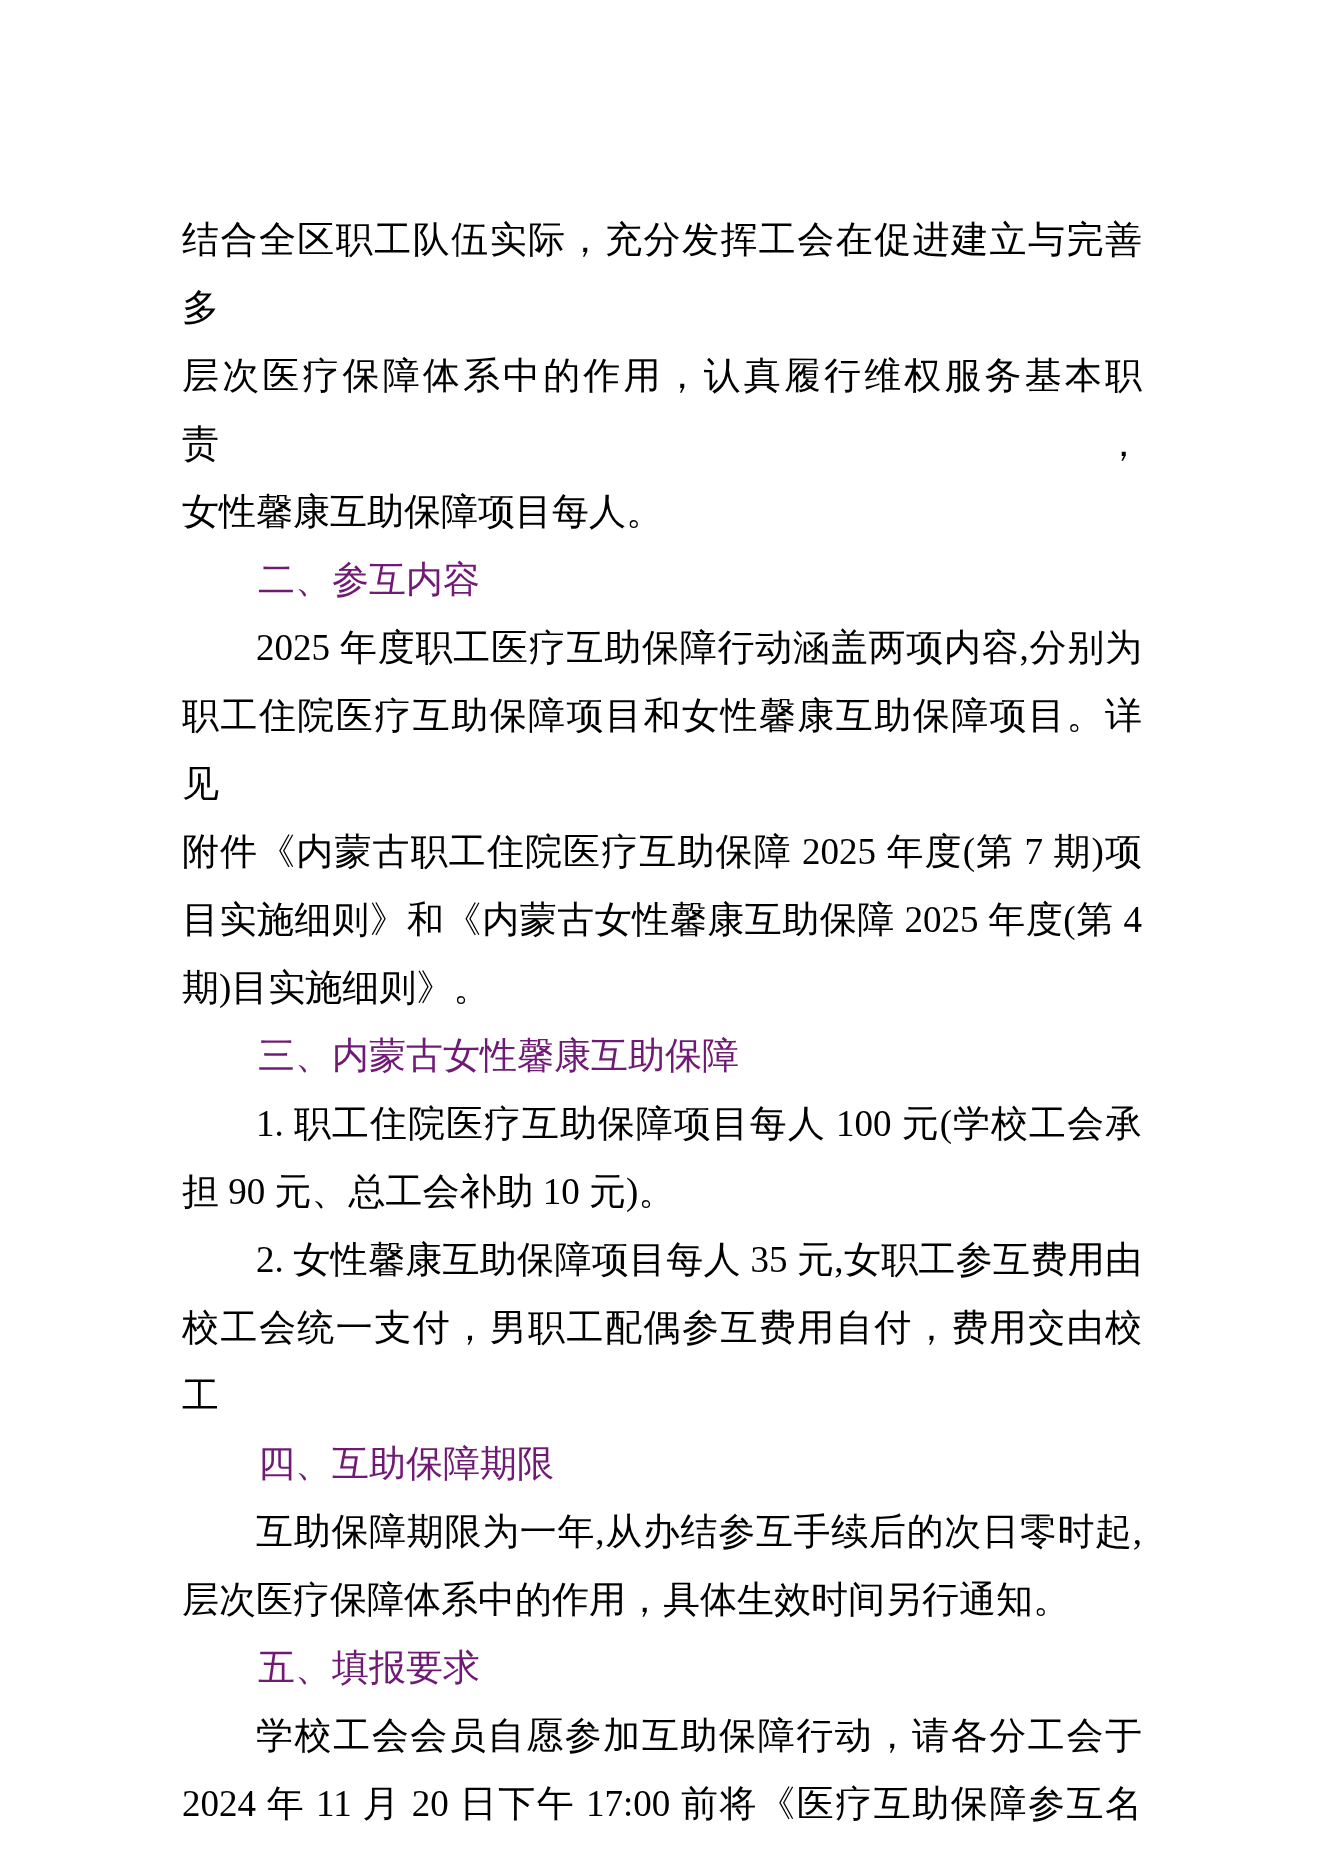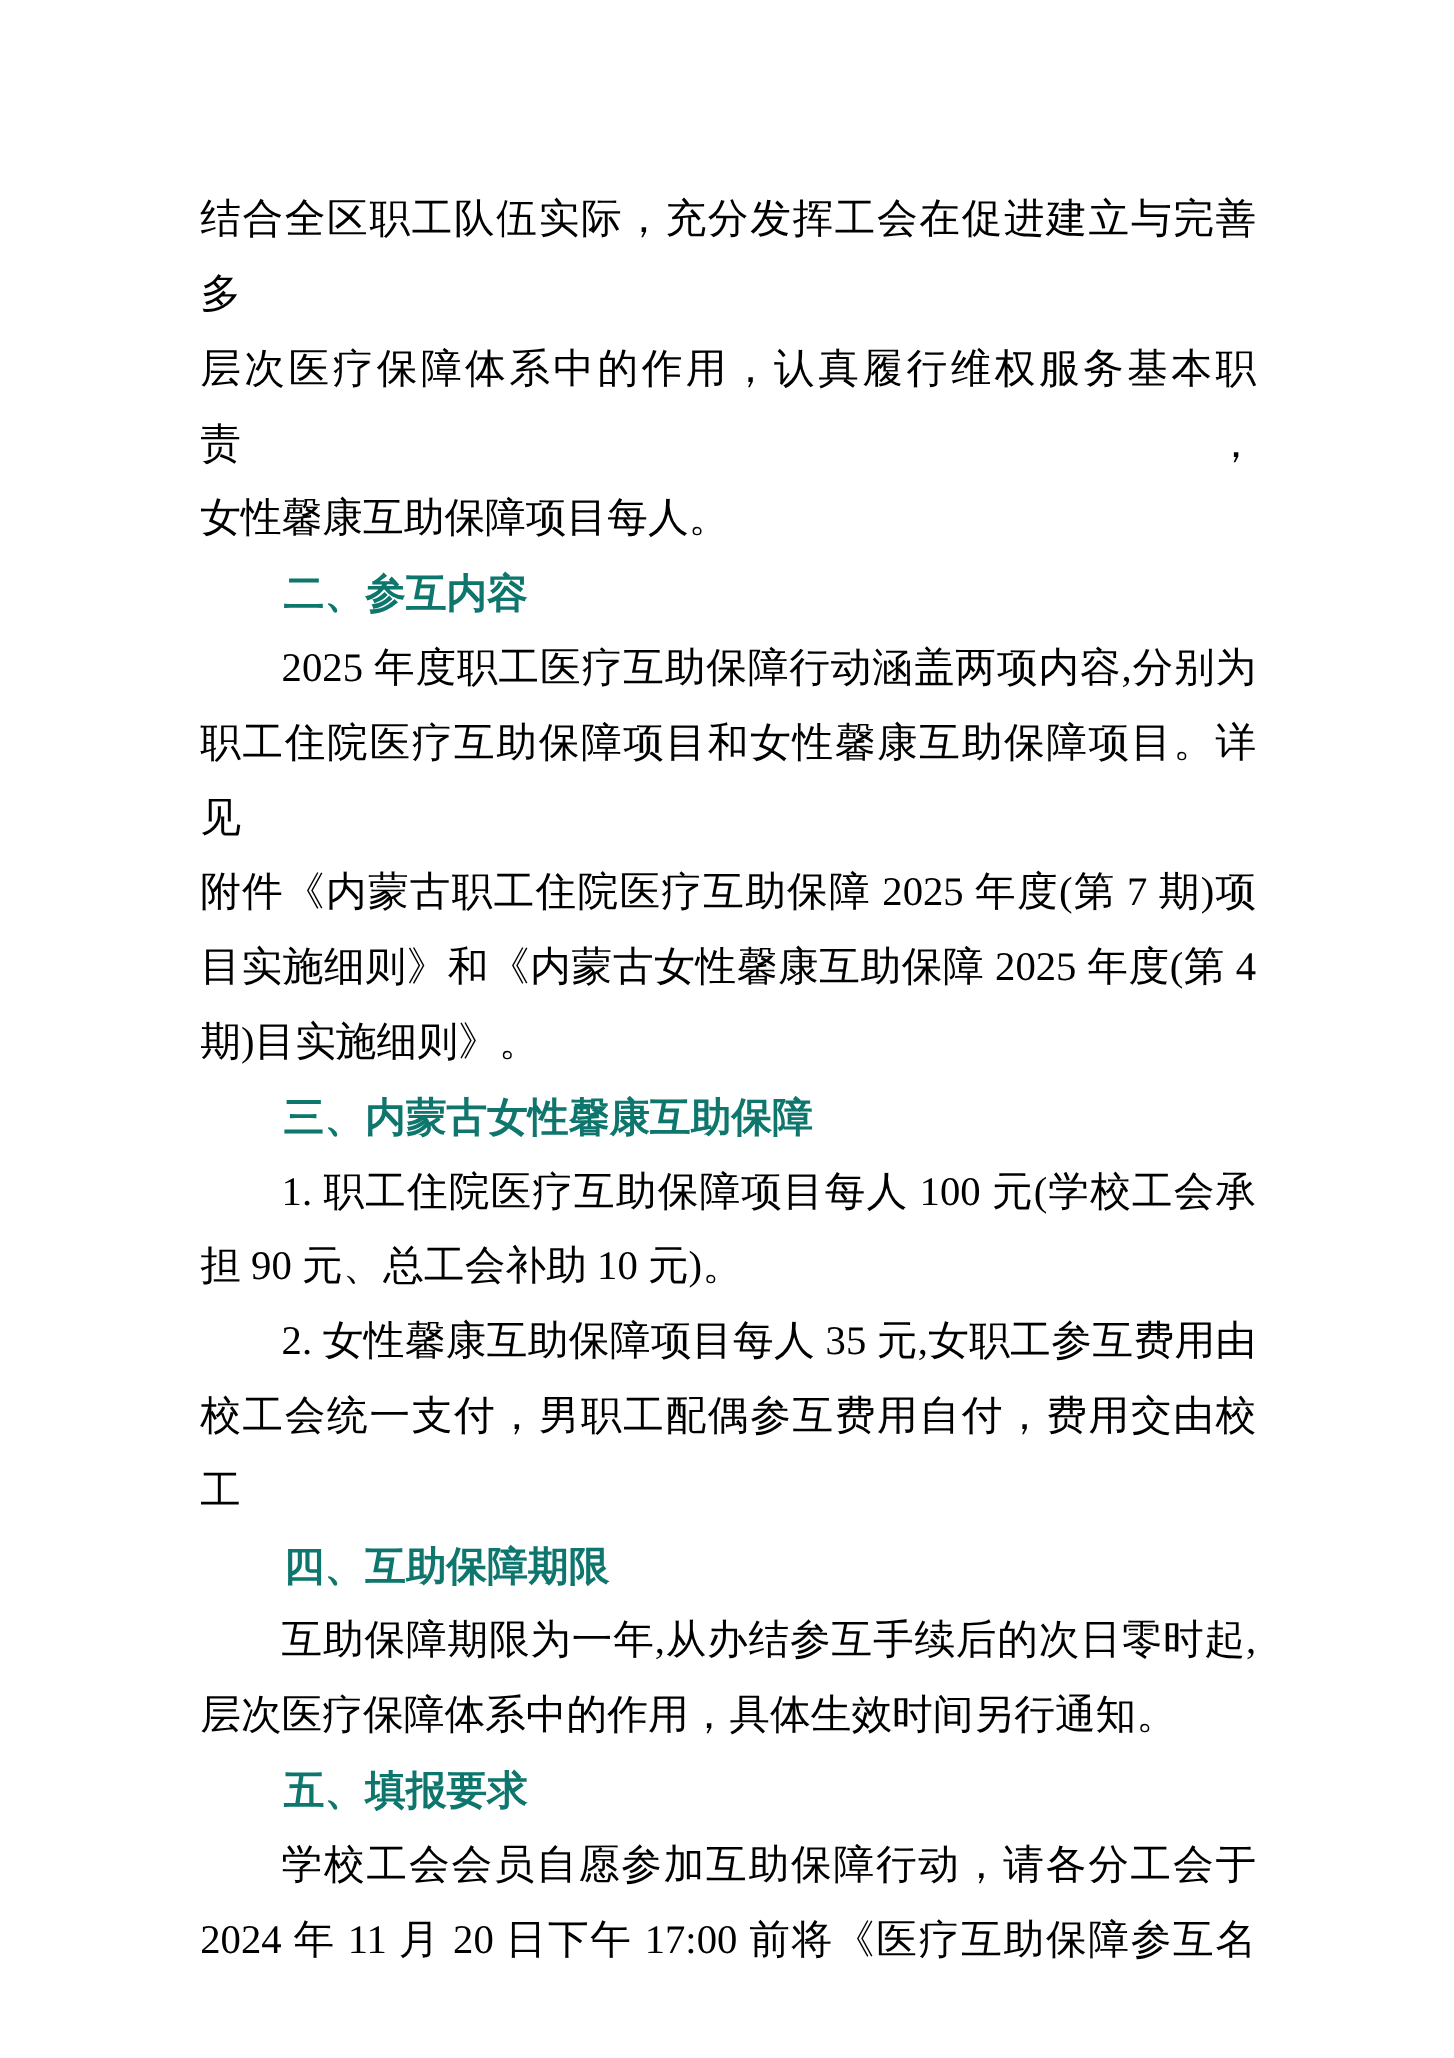--- a/index.html
+++ b/index.html
@@ -9,44 +9,45 @@
   }
   .doc-page {
     position: relative;
     width: 1322px;
     height: 1794px;
     background: #ffffff;
     color: #000000;
     box-sizing: border-box;
     padding: 166px 180px 0 182px;
     overflow: hidden;
+    margin-top: 40px;
   }
   .para { margin: 0; }
   .line {
     font-family: "Liberation Serif", "DejaVu Serif", serif;
     font-size: 37px;
     line-height: 68px;
     white-space: nowrap;
     color: #000000;
   }
   
   .line.just {
     white-space: normal;
     text-align: justify;
     text-align-last: justify;
   }
   .para.indent .line:first-child { text-indent: 74px; }
   .heading {
     font-family: "Liberation Sans", "DejaVu Sans", sans-serif;
-    font-weight: 700;
+    font-weight: 400;
     font-size: 37px;
     line-height: 68px;
     text-indent: 76px;
     white-space: nowrap;
-    color: #0f766e;
+    color: #701a75;
   }
 </style>
 </head>
 <body>
 
 <div class="doc-page">
 
   <div class="para">
     <div class="line just">结合全区职工队伍实际，充分发挥工会在促进建立与完善多</div>
     <div class="line just">层次医疗保障体系中的作用，认真履行维权服务基本职责，</div>

